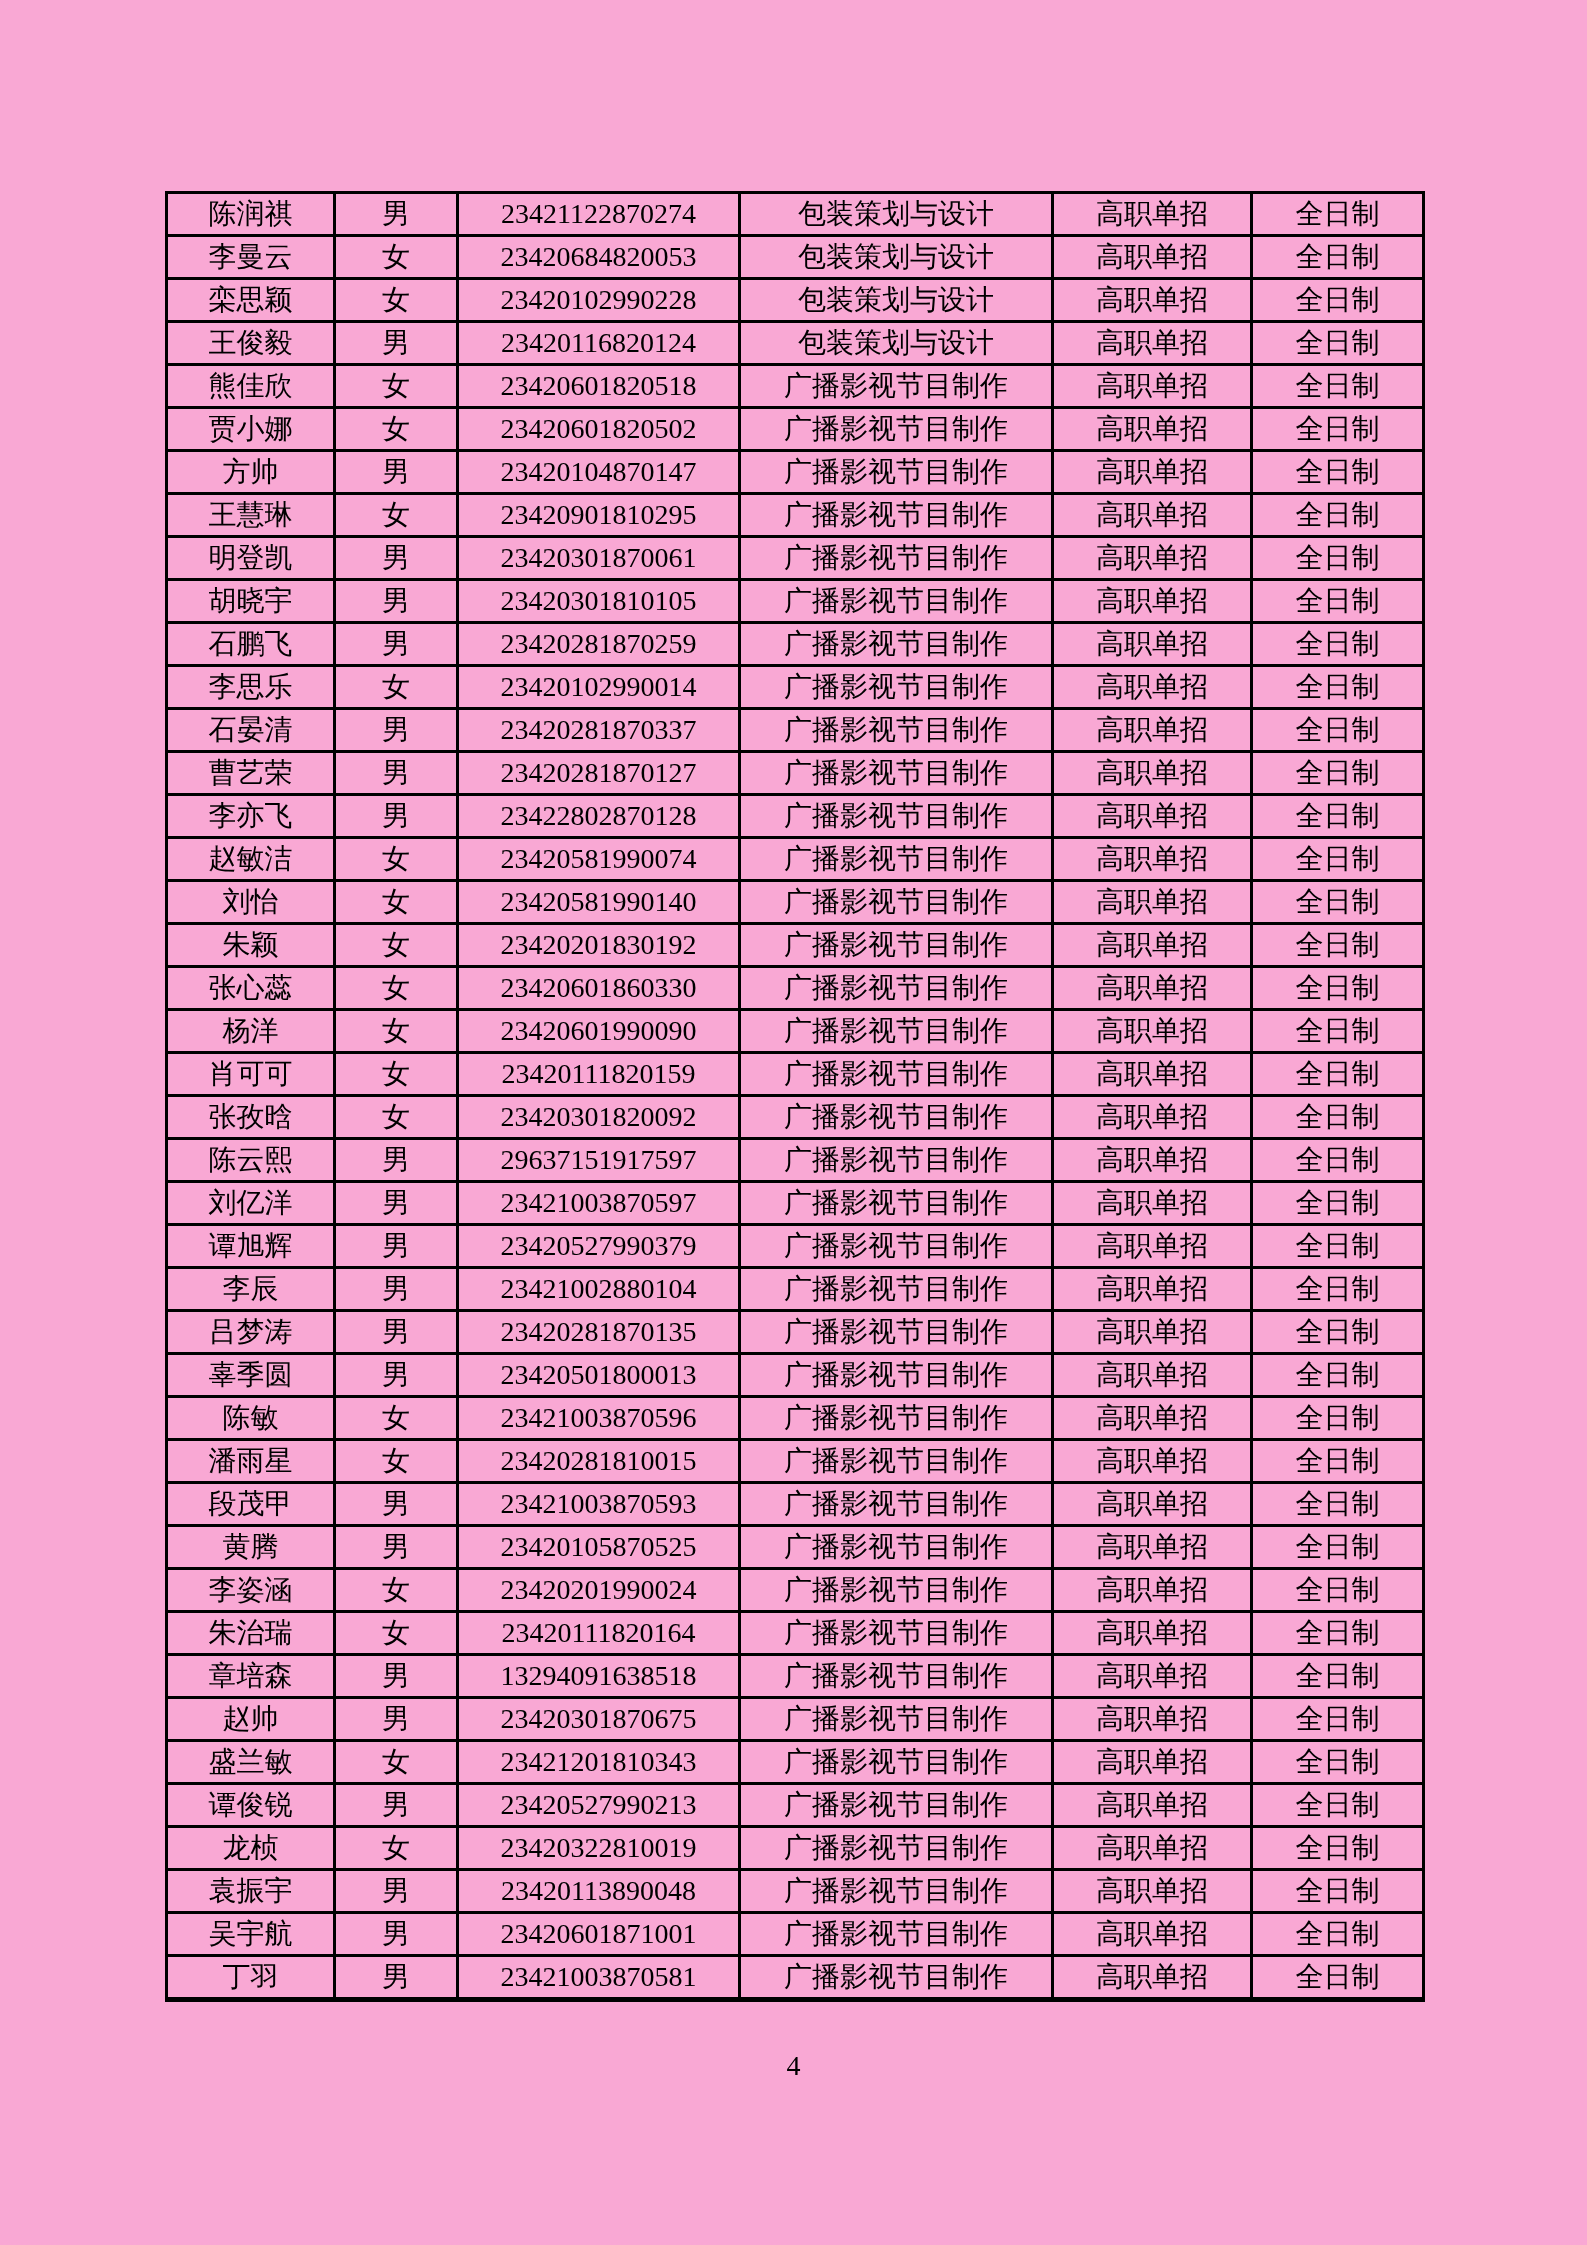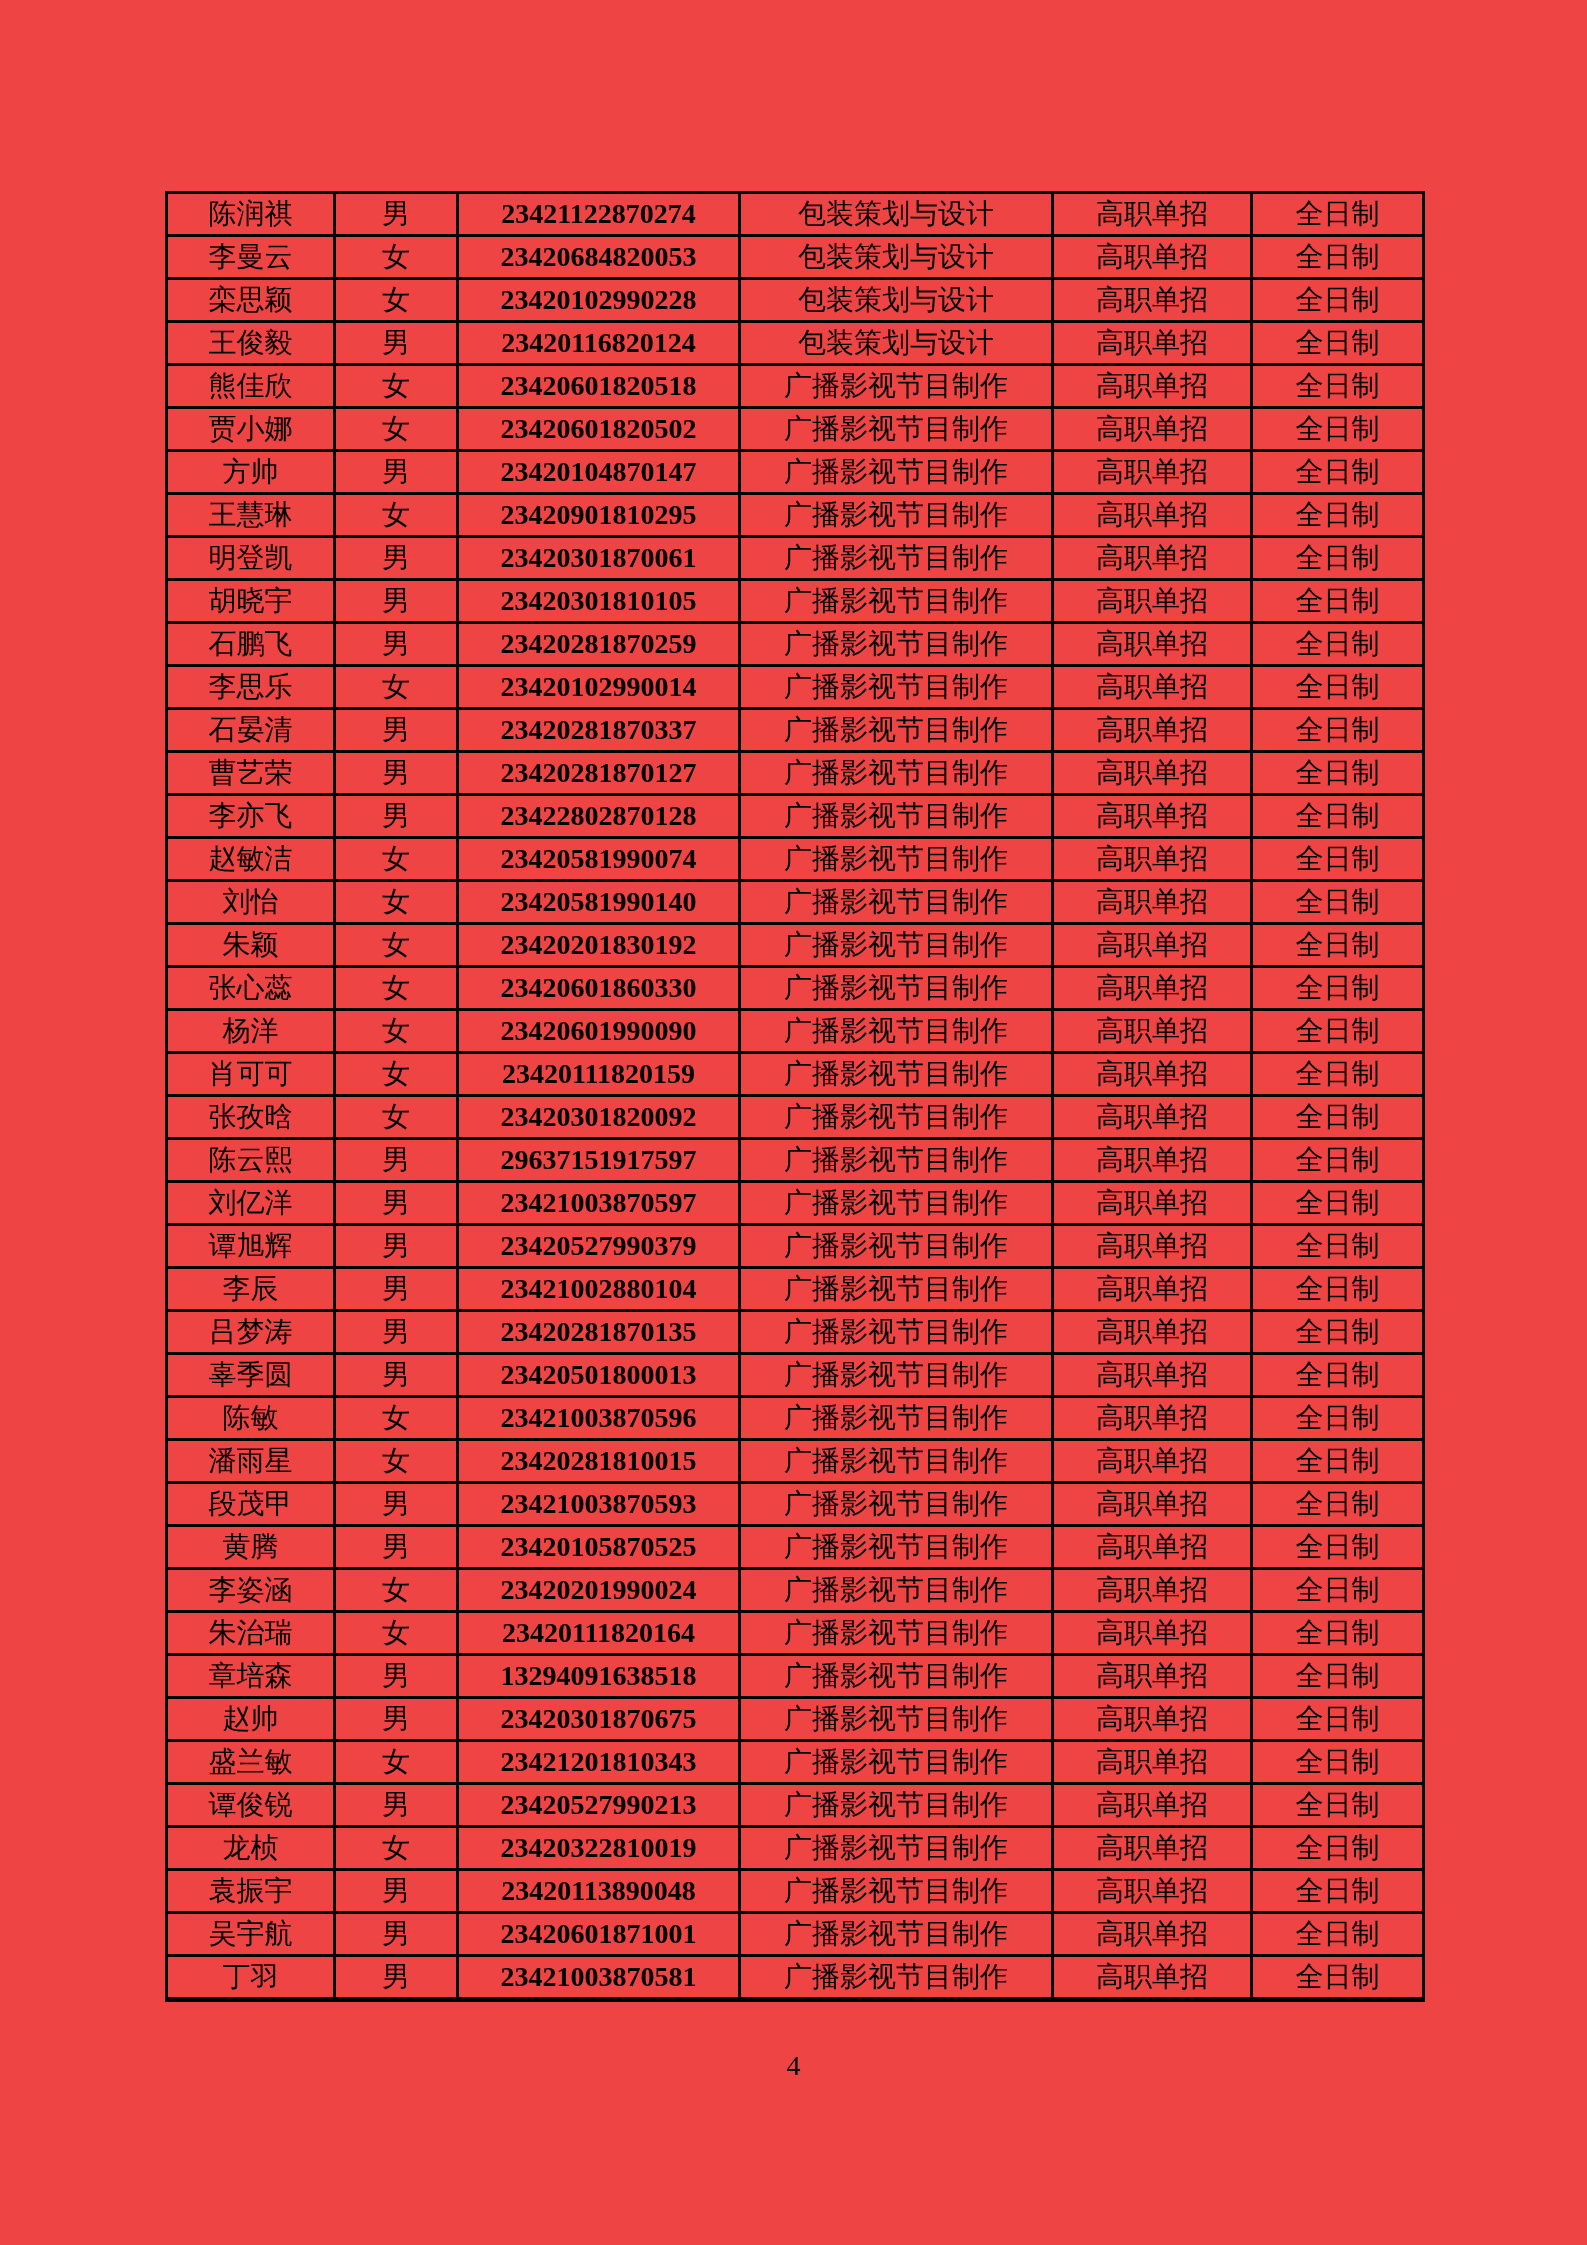--- a/index.html
+++ b/index.html
@@ -13,21 +13,21 @@
     background: #ffffff;
     font-family: "Liberation Serif", "DejaVu Serif", serif;
     color: #000000;
     overflow: hidden;
   }
   .page {
     position: absolute;
     left: 0; top: 0;
     width: 1587px;
     height: 2245px;
-    background: #ef4444;
+    background: #f9a8d4;
   }
   table.roster {
     position: absolute;
     left: 165px;
     top: 191px;
     width: 1257px;
     border-collapse: collapse;
     table-layout: fixed;
     border: 3px solid #000000;
     border-bottom-width: 5px;
@@ -40,21 +40,20 @@
     vertical-align: middle;
     font-size: 28px;
     line-height: 40px;
     white-space: nowrap;
     overflow: hidden;
     color: #000000;
   }
   td.c-id {
     font-size: 30px;
     font-family: "Liberation Serif", "DejaVu Serif", serif;
-    font-weight: bold;
   }
   .page-number {
     position: absolute;
     top: 2050px;
     left: 0;
     width: 100%;
     text-align: center;
     font-size: 28px;
     color: #000000;
   }

